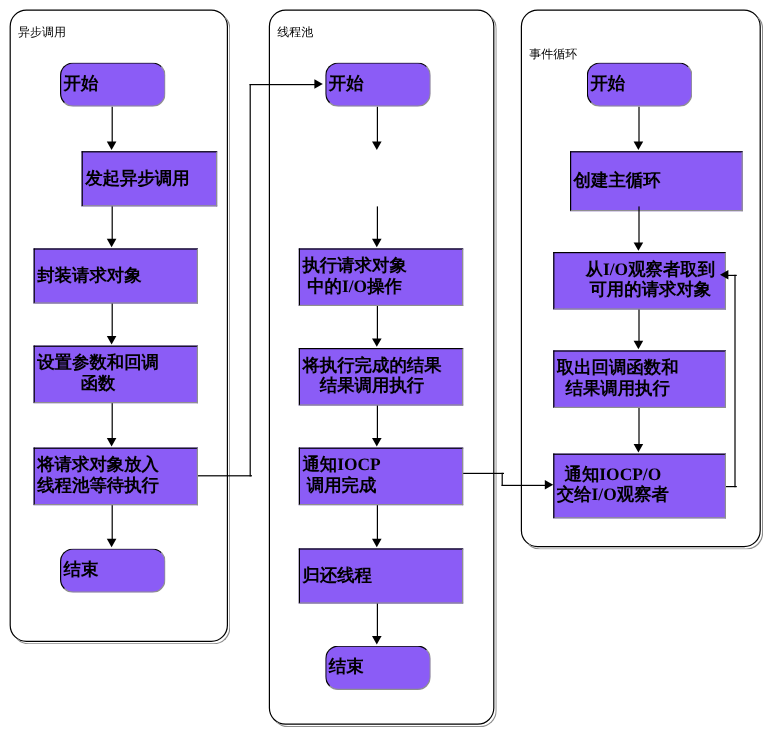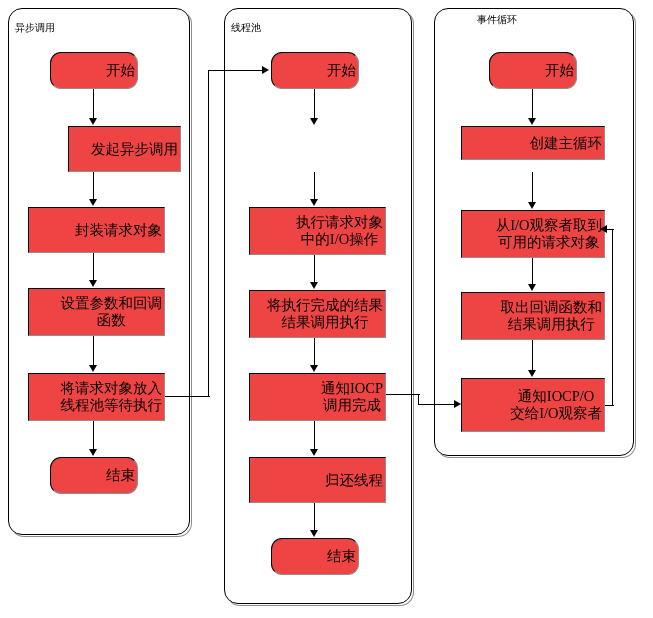--- a/index.html
+++ b/index.html
@@ -38,31 +38,32 @@
     font-size:10px;
     line-height:16px;
     white-space:nowrap;
     letter-spacing:0px;
   }
 
   
   .node{
     position:absolute;
     box-sizing:border-box;
-    background:#ef4444;
+    background:#8b5cf6;
     display:flex;
     align-items:center;
-    justify-content:flex-end;
+    justify-content:flex-start;
     text-align:center;
     font-size:14.5px;
     line-height:17px;
     border-top:1.2px solid #000;
     border-left:1.2px solid #000;
     border-right:1.2px solid #8f8f8f;
     border-bottom:1.2px solid #8f8f8f;
+    font-weight:bold;
   }
   .node .txt{
     display:block;
     white-space:pre-line;
     padding:0 2px;
   }
   .terminator{
     border-radius:11px;
     border-top:1.2px solid #000;
     border-left:1.2px solid #000;
@@ -191,37 +192,37 @@
 
   <div class="conn v" style="left:314px;top:503px;height:31px;"></div>
   <div class="arrow-down" style="left:310px;top:530px;"></div>
 
   <div class="node terminator" style="left:271px;top:538px;width:88px;height:37px;">
     <span class="txt">结束</span>
   </div>
 
   <div class="lane" style="left:434px;top:8px;width:200px;height:448px;"></div>
   <div class="lane-shadow" style="left:436px;top:10px;width:200px;height:448px;"></div>
-  <div class="lane-title" style="left:441px;top:12px;margin-left:36px;">事件循环</div>
+  <div class="lane-title" style="left:441px;top:38px;">事件循环</div>
 
   <div class="node terminator" style="left:489px;top:52px;width:88px;height:37px;">
     <span class="txt">开始</span>
   </div>
 
   <div class="conn v" style="left:532px;top:89px;height:33px;"></div>
   <div class="arrow-down" style="left:528px;top:118px;"></div>
 
-  <div class="node" style="left:461px;top:126px;width:144px;height:34px;">
+  <div class="node" style="left:475px;top:126px;width:144px;height:50px;">
     <span class="txt">创建主循环</span>
   </div>
 
   <div class="conn v" style="left:532px;top:172px;height:34px;"></div>
   <div class="arrow-down" style="left:528px;top:202px;"></div>
 
-  <div class="node" style="left:461px;top:210px;width:144px;height:48px;">
+  <div class="node" style="left:461px;top:210px;width:144px;height:48px;padding-left:24px;">
     <span class="txt">从I/O观察者取到
 可用的请求对象</span>
   </div>
 
   <div class="conn v" style="left:532px;top:258px;height:30px;"></div>
   <div class="arrow-down" style="left:528px;top:284px;"></div>
 
   <div class="node" style="left:461px;top:292px;width:144px;height:48px;">
     <span class="txt">取出回调函数和
 结果调用执行</span>

